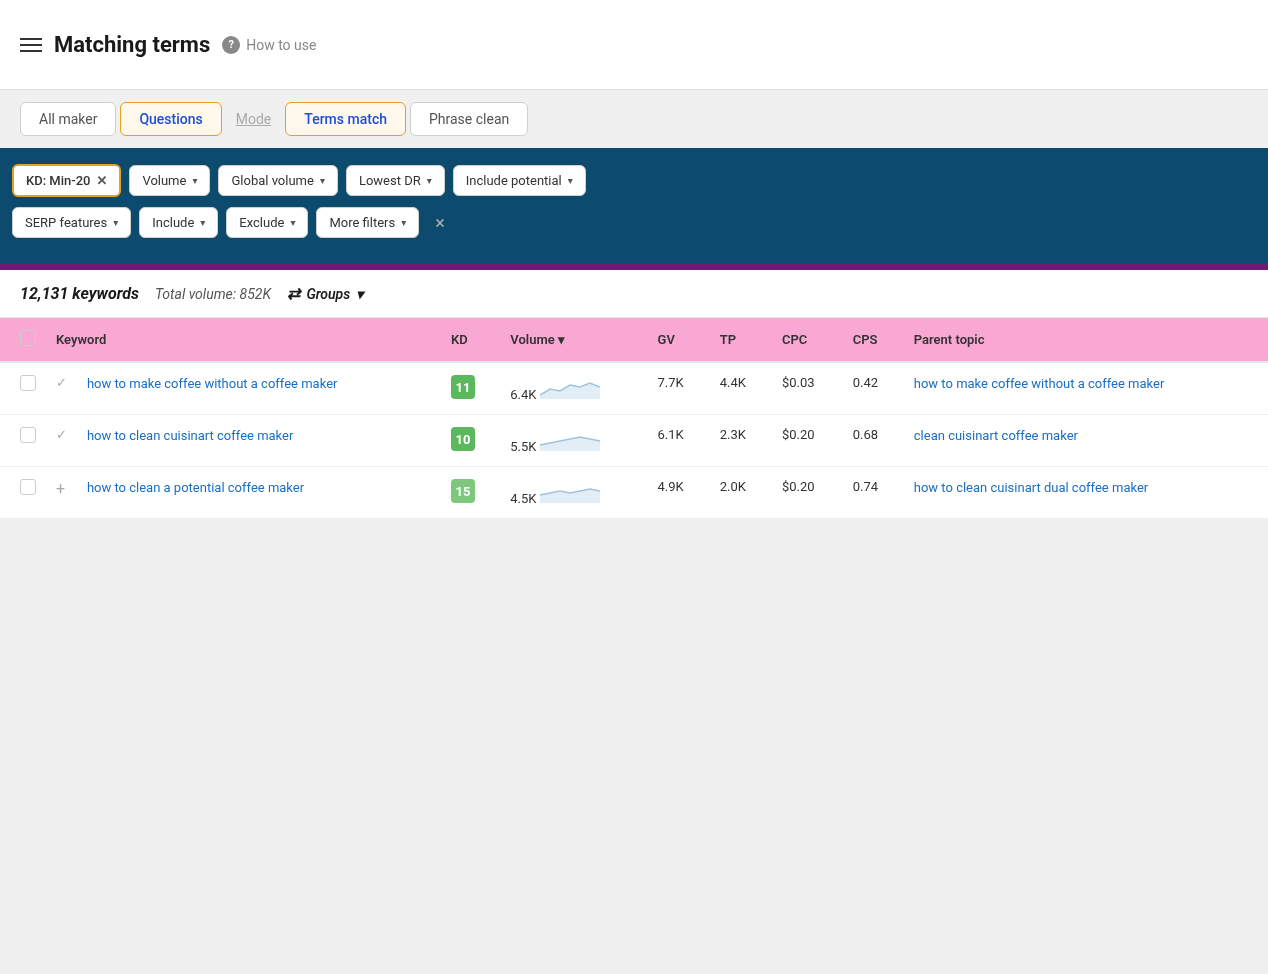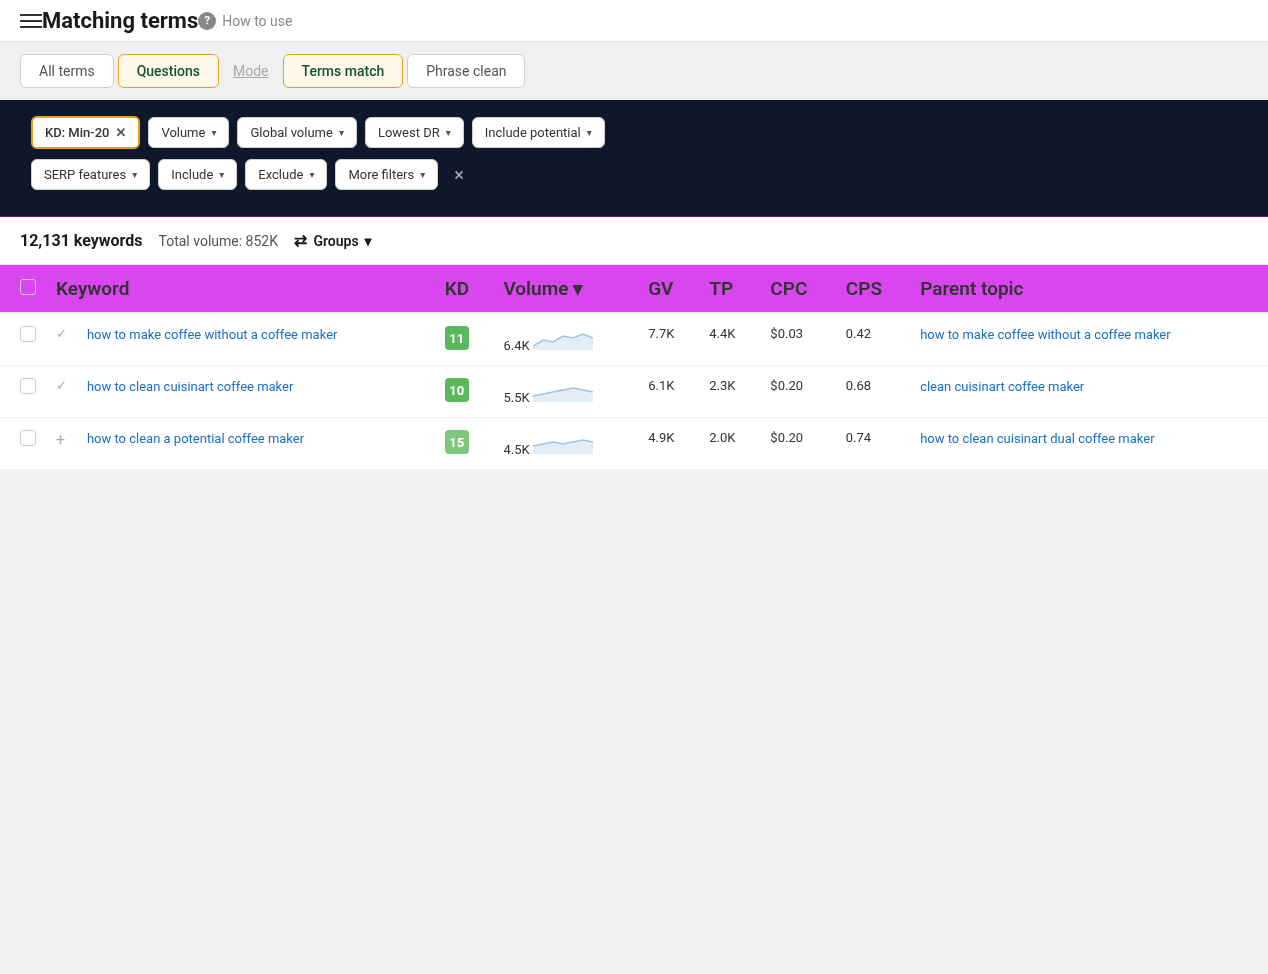--- a/index.html
+++ b/index.html
@@ -4,23 +4,24 @@
   <style>
     * { box-sizing: border-box; margin: 0; padding: 0; }
     body {
       font-family: -apple-system, BlinkMacSystemFont, 'Segoe UI', Roboto, sans-serif;
       background: #f0f0f0;
       font-size: 14px;
       color: #1a1a1a;
     }
     .header {
       background: #fff;
-      padding: 8px 20px;
-      display: flex;
-      align-items: center;
+      padding: 32px 20px;
+      display: flex;
+      align-items: center;
+      gap: 12px;
       border-bottom: 1px solid #e0e0e0;
     }
     .hamburger {
       display: flex;
       flex-direction: column;
       gap: 4px;
       cursor: pointer;
     }
     .hamburger span {
       display: block;
@@ -66,39 +67,39 @@
       border-radius: 6px;
       border: 1px solid transparent;
       cursor: pointer;
       font-size: 14px;
       background: transparent;
       color: #555;
     }
     .tab.active-orange {
       background: #fff8ec;
       border-color: #e8a020;
-      color: #14532d;
+      color: #1d4ed8;
       font-weight: 500;
       text-align: right;
     }
     .tab.bordered {
       background: #fff;
       border-color: #d0d0d0;
       color: #555;
     }
     .tab-label-mode {
       color: #aaa;
       padding: 8px 10px;
       font-size: 14px;
       text-decoration: underline;
     }
     .filters-section {
-      background: #0f172a;
-      padding: 16px 31px;
-      border-bottom: 1px solid #701a75;
+      background: #0c4a6e;
+      padding: 16px 12px;
+      border-bottom: 6px solid #701a75;
     }
     .filters-row {
       display: flex;
       flex-wrap: wrap;
       gap: 8px;
       align-items: center;
       margin-bottom: 10px;
     }
     .filter-chip {
       display: flex;
@@ -132,20 +133,21 @@
       cursor: pointer;
       padding: 4px 8px;
     }
     .results-bar {
       background: #fff;
       padding: 14px 20px;
       display: flex;
       align-items: center;
       gap: 16px;
       border-bottom: 1px solid #e8e8e8;
+      font-style: italic;
     }
     .results-count {
       font-size: 16px;
       font-weight: 700;
     }
     .total-volume {
       font-size: 14px;
       color: #555;
     }
     .groups-btn {
@@ -163,25 +165,25 @@
     .table-container {
       background: #fff;
     }
     .table {
       width: 100%;
       border-collapse: collapse;
     }
     .table th {
       padding: 12px 10px;
       text-align: left;
-      font-size: 19px;
+      font-size: 13px;
       font-weight: 600;
       color: #333;
       border-bottom: 2px solid #e8e8e8;
-      background: #d946ef;
+      background: #f9a8d4;
     }
     .table td {
       padding: 12px 10px;
       border-bottom: 1px solid #f0f0f0;
       font-size: 13px;
       vertical-align: top;
     }
     .checkbox-col {
       width: 30px;
     }
@@ -254,21 +256,21 @@
   </div>
   <h1 class="header-title">Matching terms</h1>
   <a class="help-link">
     <span class="help-icon">?</span>
     <span>How to use</span>
   </a>
 </div>
 
 <div class="tabs-bar">
   <div class="tab bordered">
-    <span>All terms</span>
+    <span>All maker</span>
   </div>
   <div class="tab active-orange">
     <span>Questions</span>
   </div>
   <span class="tab-label-mode">Mode</span>
   <div class="tab active-orange">
     <span>Terms match</span>
   </div>
   <div class="tab bordered">
     <span>Phrase clean</span>

